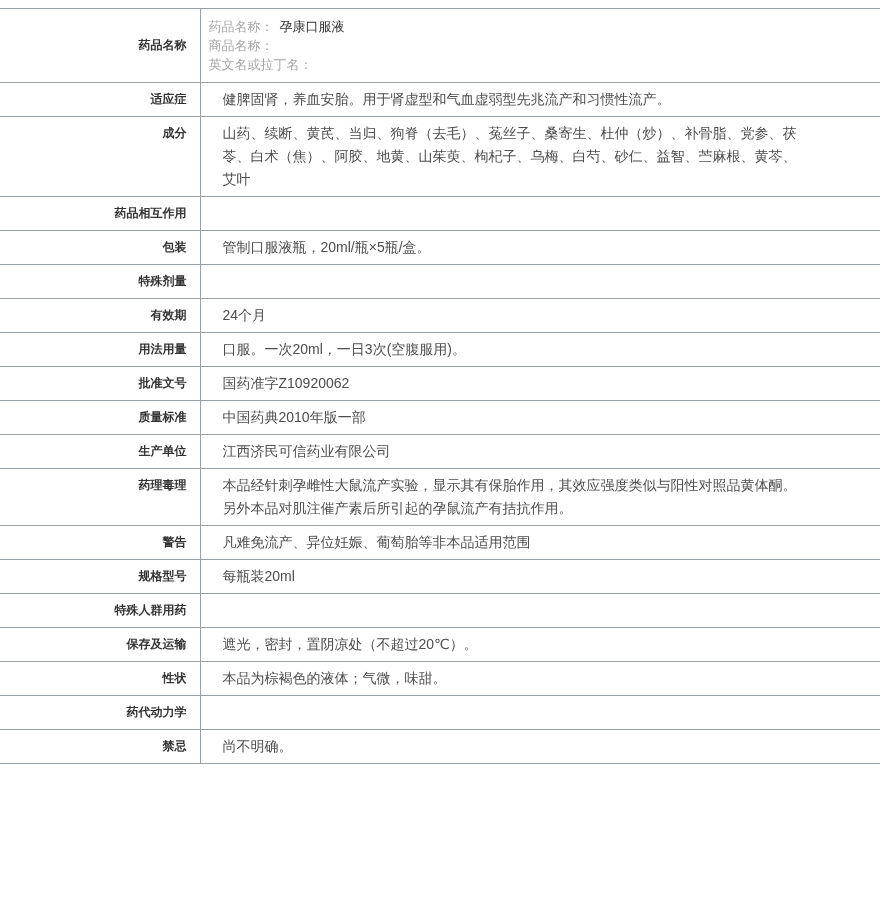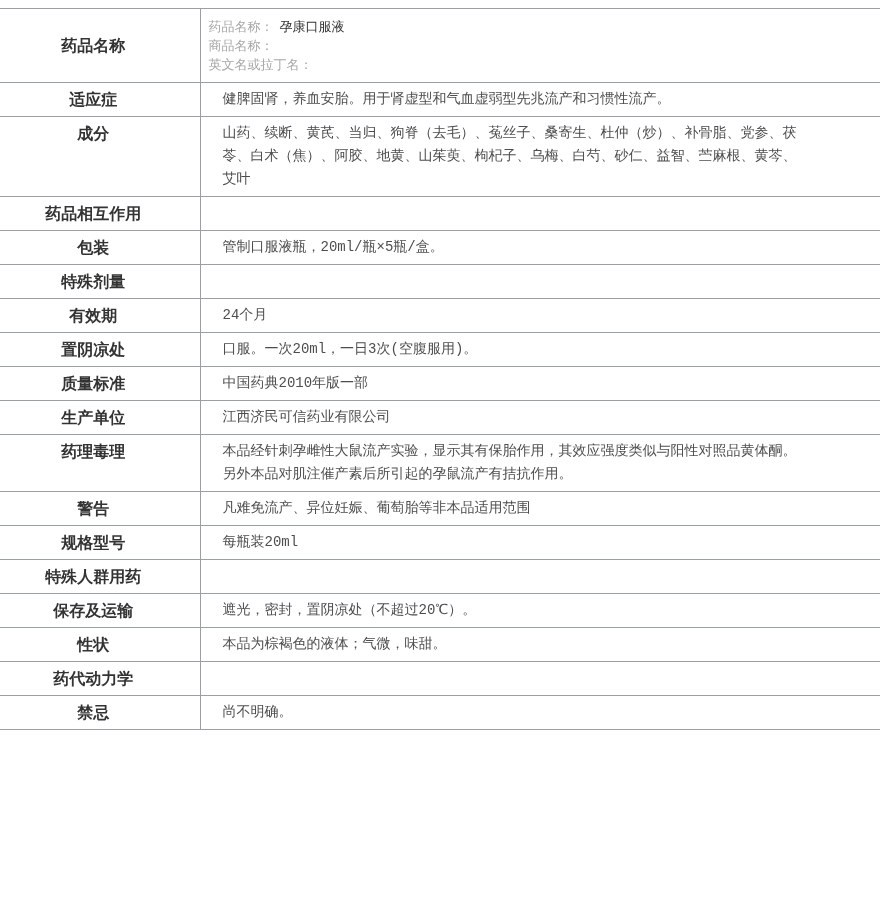--- a/index.html
+++ b/index.html
@@ -26,39 +26,38 @@
     border-top: 1px solid var(--border, #98a0a5);
     vertical-align: top;
     box-sizing: border-box;
   }
   .drug-table tr:last-child td {
     border-bottom: 1px solid var(--border, #98a0a5);
   }
   td.label-cell {
     width: 200px;
     border-right: 1px solid var(--border, #98a0a5);
-    text-align: center;
+    text-align: right;
     padding: 6px 13px 6px 0;
-    font-size: 16px;
+    font-size: 12px;
     font-weight: bold;
     color: var(--label, #333333);
     line-height: 21px;
   }
   td.label-cell.label-middle {
     vertical-align: middle;
   }
   td.value-cell {
     padding: 5px 80px 5px 22px;
     font-size: 14px;
     color: var(--value, #4d4d4d);
     line-height: 23px;
   }
   td.value-cell .line {
     min-height: 23px;
-    font-family: Liberation Mono, monospace;
   }
   td.value-cell.name-cell {
     padding: 8px 40px 8px 8px;
     margin-top: 24px;
   }
   .name-line {
     font-size: 13px;
     line-height: 19px;
     min-height: 19px;
     color: var(--muted, #a6a6a6);
@@ -115,23 +114,29 @@
             <div class="line"></div>
           </td>
   </tr>
         <tr class="row">
     <td class="label-cell">有效期</td>
     <td class="value-cell">
             <div class="line">24个月</div>
           </td>
   </tr>
         <tr class="row">
-    <td class="label-cell">置阴凉处</td>
+    <td class="label-cell">用法用量</td>
     <td class="value-cell">
             <div class="line">口服。一次20ml，一日3次(空腹服用)。</div>
+          </td>
+  </tr>
+        <tr class="row">
+    <td class="label-cell">批准文号</td>
+    <td class="value-cell">
+            <div class="line">国药准字Z10920062</div>
           </td>
   </tr>
         <tr class="row">
     <td class="label-cell">质量标准</td>
     <td class="value-cell">
             <div class="line">中国药典2010年版一部</div>
           </td>
   </tr>
         <tr class="row">
     <td class="label-cell">生产单位</td>

